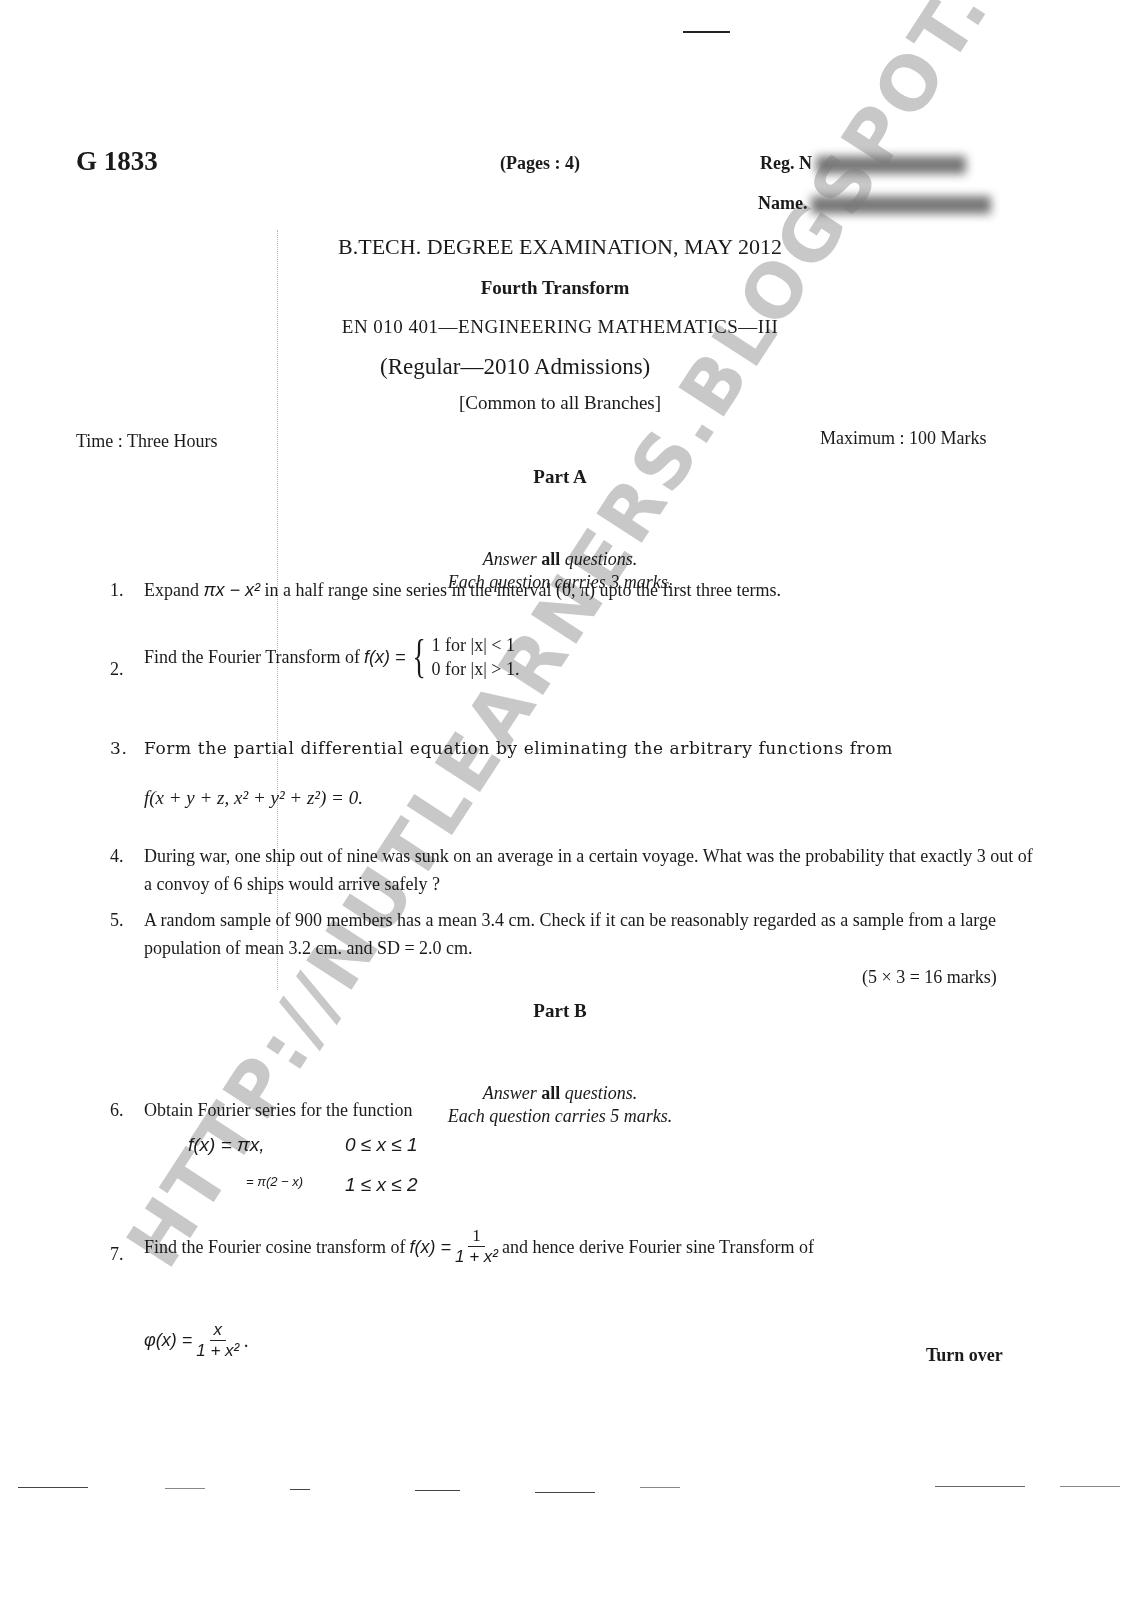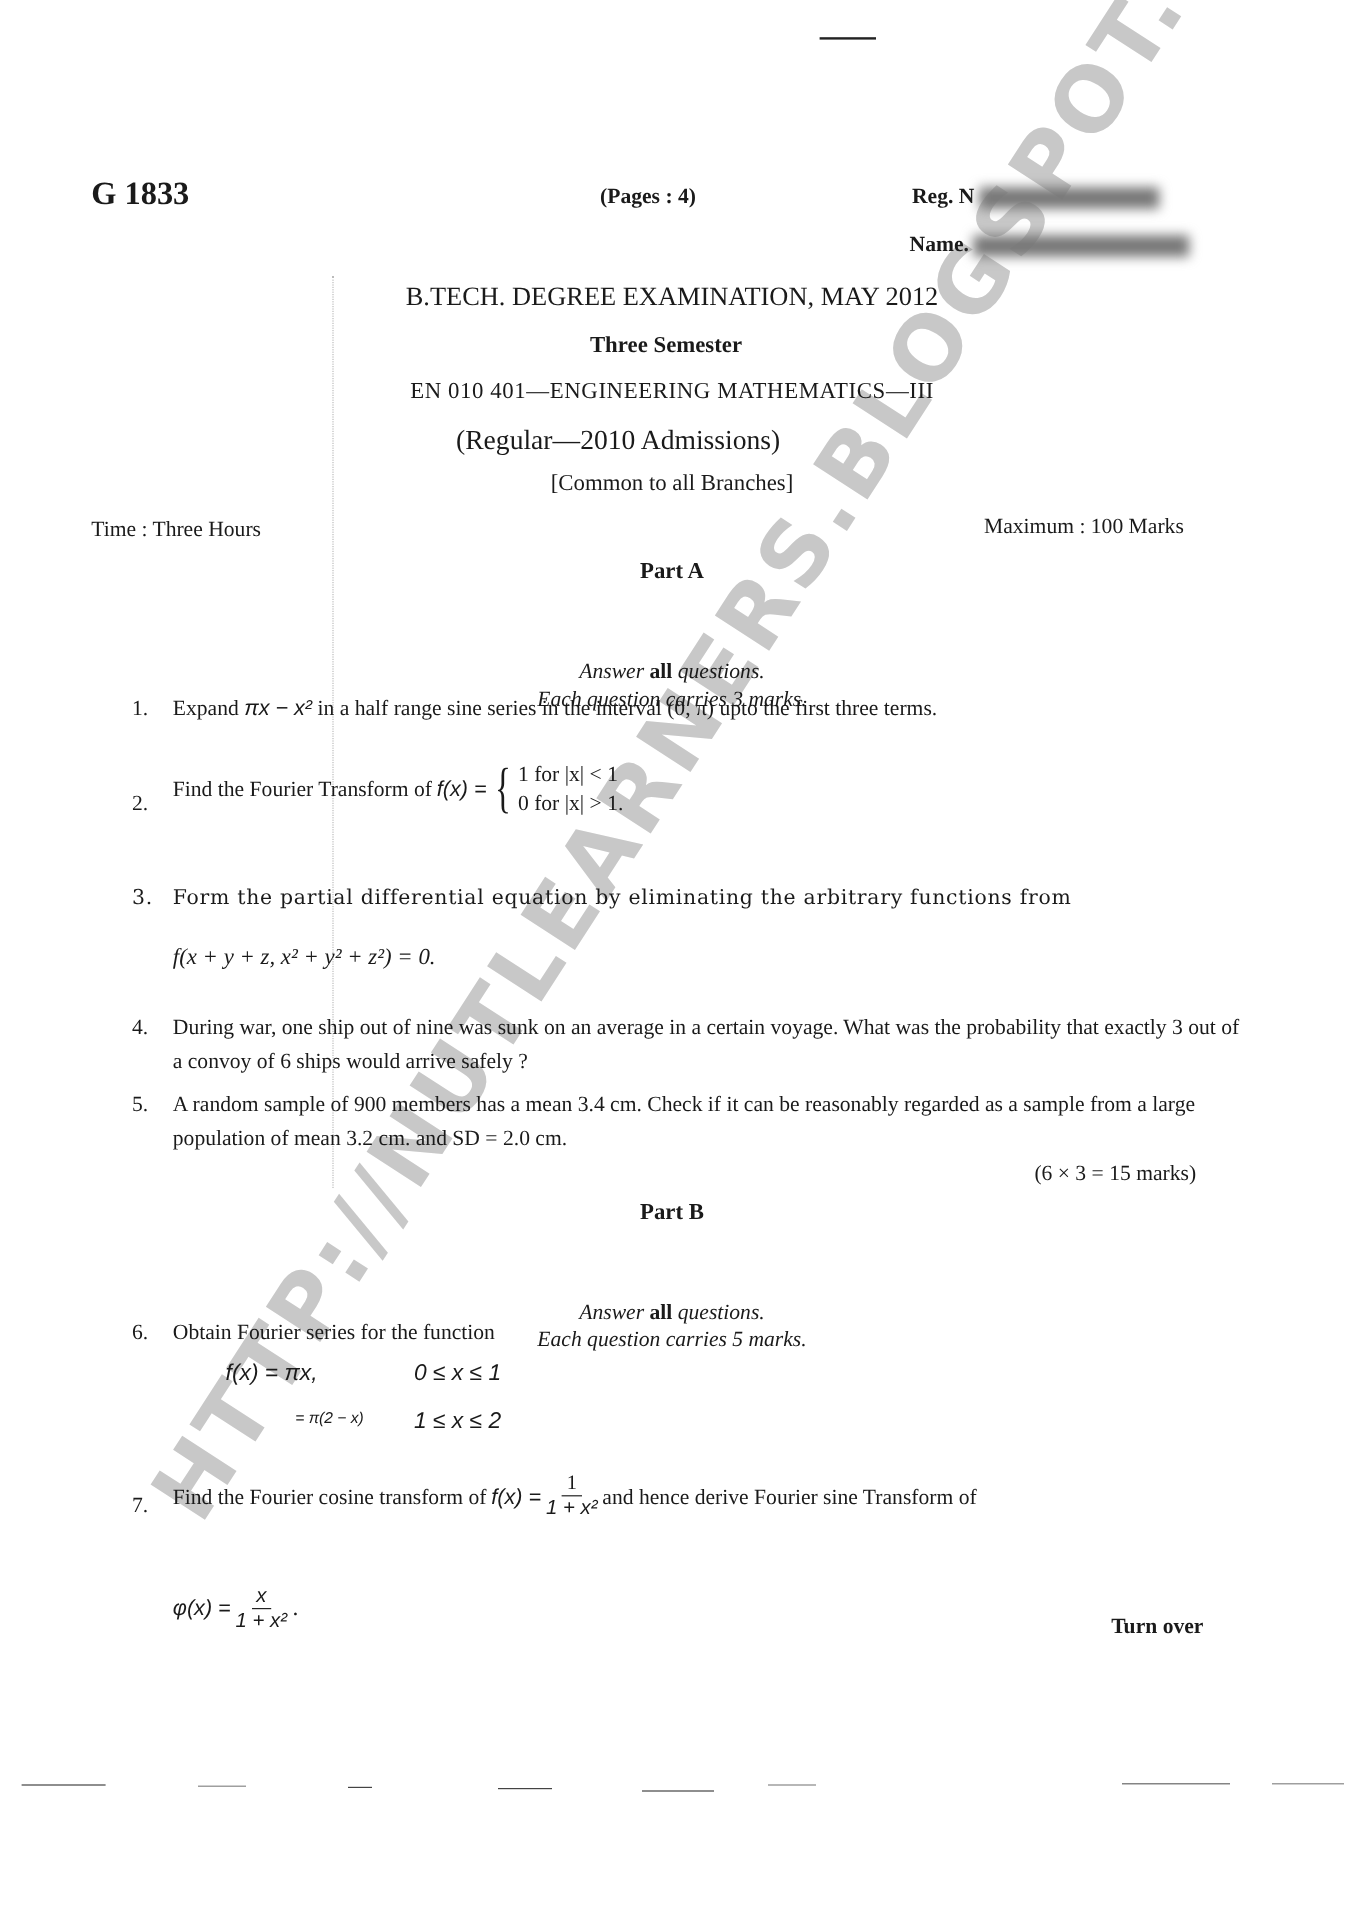--- a/index.html
+++ b/index.html
@@ -67,21 +67,21 @@
 <div class="abs code">G 1833</div>
 <div class="abs pages">(Pages : 4)</div>
 <div class="abs reg">
   <span>Reg. N</span><span class="blur" style="width:150px"></span>
 </div>
 <div class="abs name">
   <span>Name.</span><span class="blur" style="width:180px"></span>
 </div>
 
 <div class="abs title t1">B.TECH. DEGREE EXAMINATION, MAY 2012</div>
-<div class="abs title t2">Three Semester</div>
+<div class="abs title t2">Fourth Transform</div>
 <div class="abs title t3">EN 010 401—ENGINEERING MATHEMATICS—III</div>
 <div class="abs title t4">(Regular—2010 Admissions)</div>
 <div class="abs title t5">[Common to all Branches]</div>
 <div class="abs time">Time : Three Hours</div>
 <div class="abs max">Maximum : 100 Marks</div>
 
 <div class="abs part" style="top:466px">Part A</div>
 <div class="abs instr" style="top:504px">
   <div><span>Answer </span><b>all</b><span> questions.</span></div>
   <div>Each question carries 3 marks.</div>
@@ -116,21 +116,21 @@
 <div class="abs q" style="top:842px">
   <span class="num">4.</span>
   <div class="body">During war, one ship out of nine was sunk on an average in a certain voyage. What was the probability that exactly 3 out of a convoy of 6 ships would arrive safely ?</div>
 </div>
 
 <div class="abs q" style="top:906px">
   <span class="num">5.</span>
   <div class="body">A random sample of 900 members has a mean 3.4 cm. Check if it can be reasonably regarded as a sample from a large population of mean 3.2 cm. and SD = 2.0 cm.</div>
 </div>
 
-<div class="abs marks">(6 × 3 = 15 marks)</div>
+<div class="abs marks">(5 × 3 = 16 marks)</div>
 
 <div class="abs part" style="top:1000px">Part B</div>
 <div class="abs instr" style="top:1038px">
   <div><span>Answer </span><b>all</b><span> questions.</span></div>
   <div>Each question carries 5 marks.</div>
 </div>
 
 <div class="abs q" style="top:1096px">
   <span class="num">6.</span>
   <div class="body">Obtain Fourier series for the function</div>

